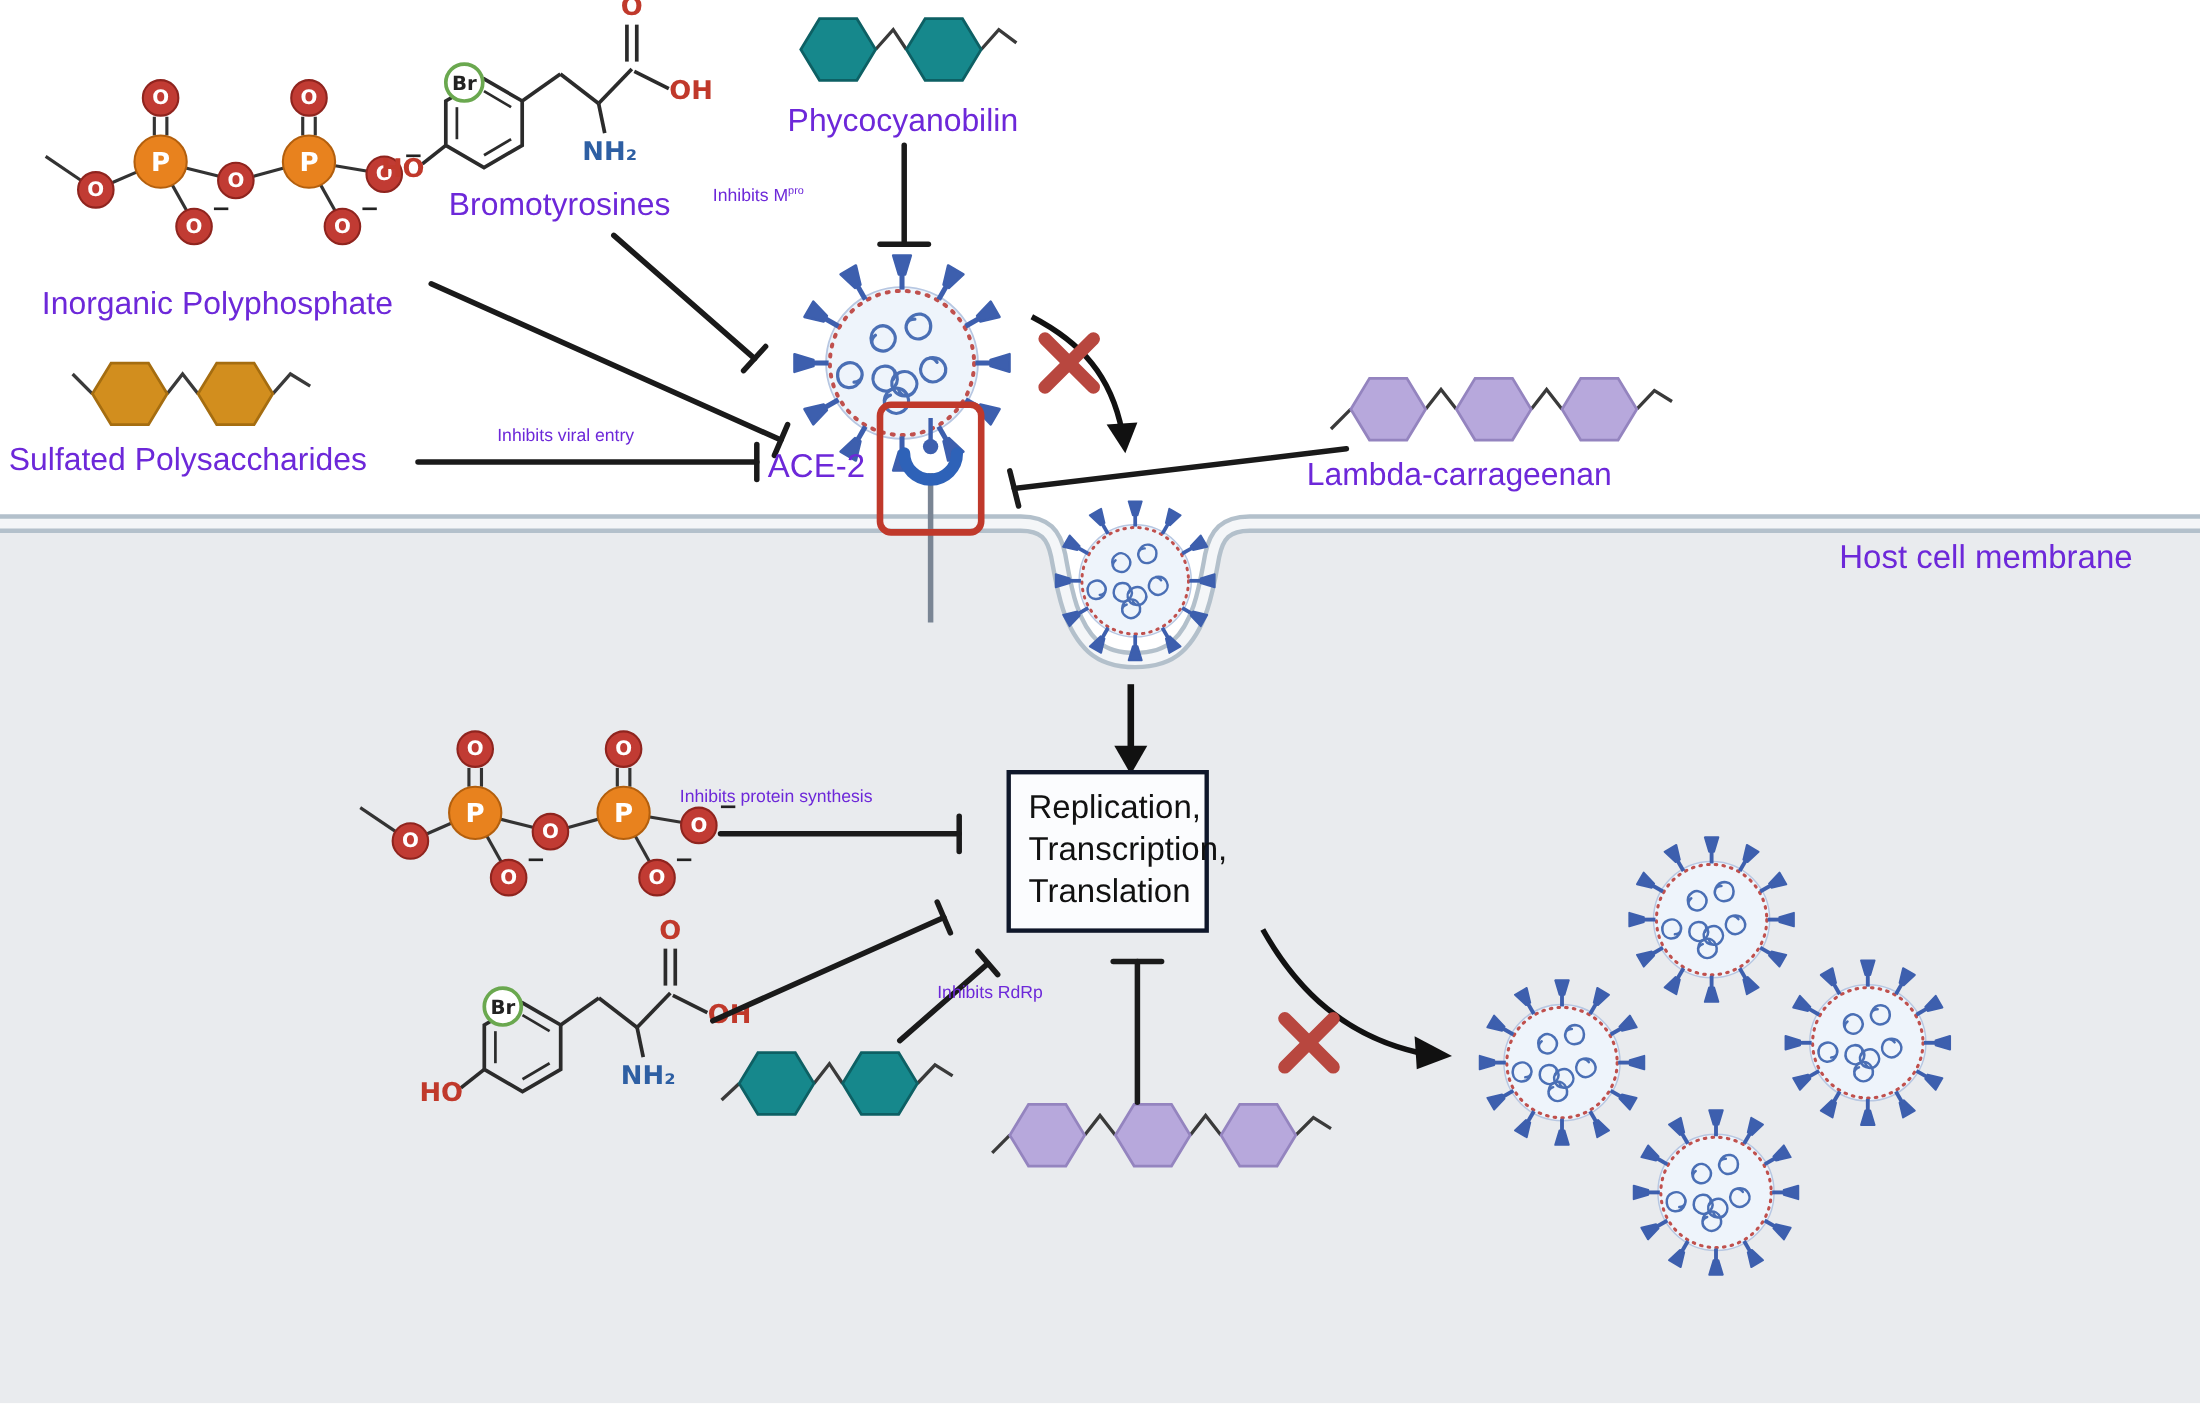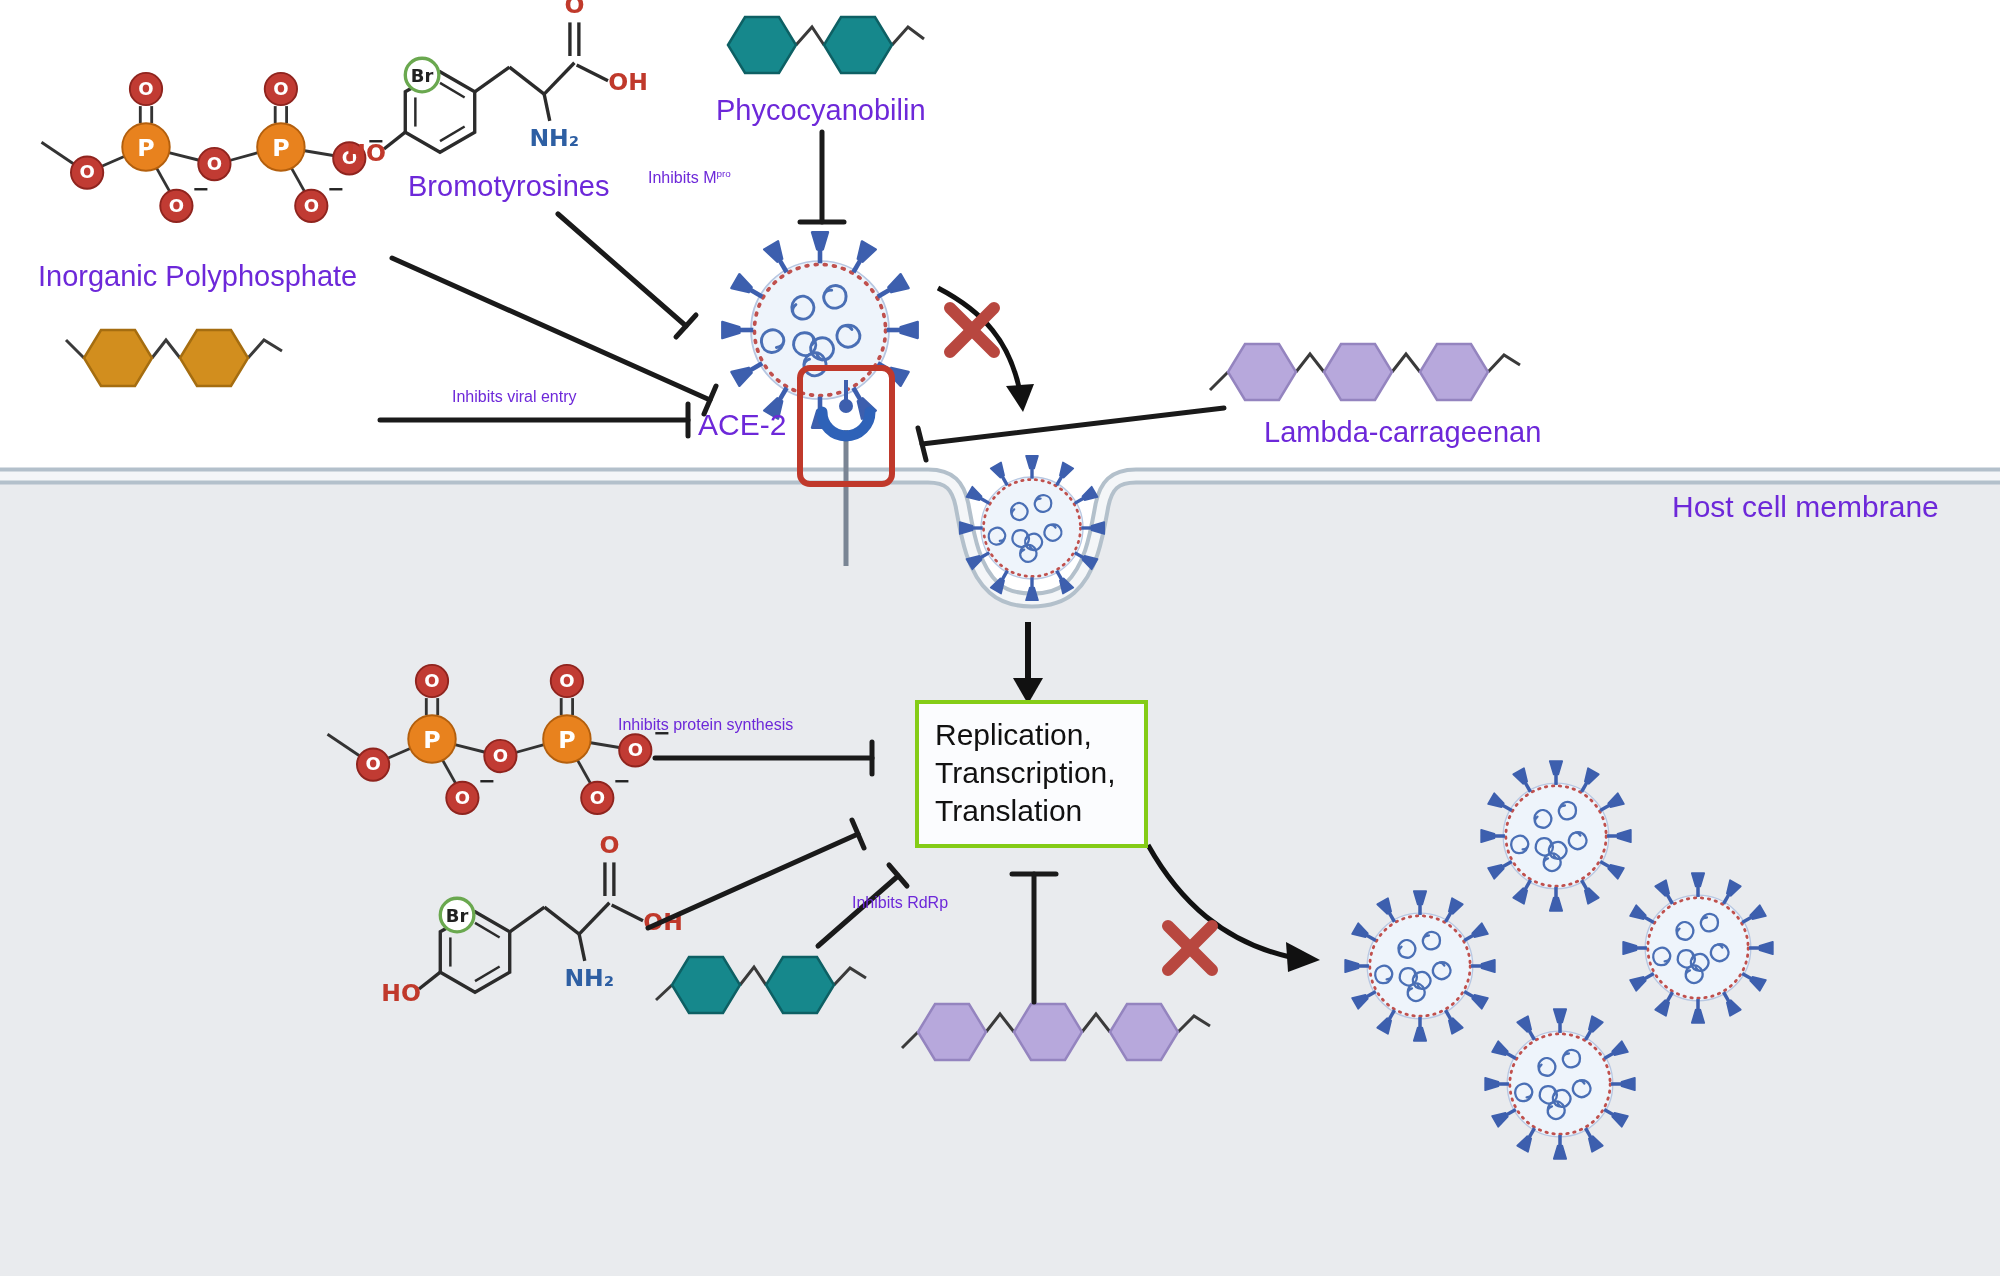--- a/index.html
+++ b/index.html
@@ -5,22 +5,22 @@
   * { margin:0; padding:0; box-sizing:border-box; }
   html,body { background:#ffffff; font-family:"Liberation Sans", sans-serif; }
   .stage { position:relative; width:2000px; height:1276px; background:#ffffff; overflow:hidden; }
   .stage > svg { position:absolute; left:0; top:0; }
   .lbl { position:absolute; color:#6d28d9; white-space:nowrap; }
   .lbl-lg { font-size:29px; }
   .lbl-xl { font-size:30px; }
   .lbl-sm { font-size:16px; }
   .lbl sup { font-size:0.62em; }
   .process-box {
-    position:absolute; left:915px; top:700px; width:233px; height:148px;
-    background:#fbfcfe; border:4px solid #84cc16;
+    position:absolute; left:915px; top:700px; width:184px; height:148px;
+    background:#fbfcfe; border:4px solid #0f172a;
     padding:12px 0 0 16px; font-size:30px; line-height:38px; color:#111;
   }
   .process-box span { display:block; }
   text { font-family:"DejaVu Sans", sans-serif; }
   .atom-o  { fill:#ffffff; font-size:19px; font-weight:bold; text-anchor:middle; }
   .atom-p  { fill:#ffffff; font-size:25px; font-weight:bold; text-anchor:middle; }
   .minus   { fill:#222222; font-size:22px; font-weight:bold; text-anchor:middle; }
   .atom-red  { fill:#c0392b; font-size:21px; font-weight:bold; text-anchor:middle; }
   .atom-blue { fill:#2e5fa3; font-size:21px; font-weight:bold; text-anchor:middle; }
   .atom-br   { fill:#222222; font-size:16px; font-weight:bold; text-anchor:middle; }
@@ -258,21 +258,22 @@
     <line x1="846" y1="380" x2="846" y2="402" stroke="#3d5fae" stroke-width="4"></line>
     <circle cx="846" cy="406" r="7" fill="#3d5fae"></circle>
     <path d="M 822 412 A 24 24 0 0 0 870 412" fill="none" stroke="#2e62b8" stroke-width="11" stroke-linecap="round"></path>
   </g>
   <rect x="800" y="368" width="92" height="116" rx="10" fill="none" stroke="#c0392b" stroke-width="6"></rect>
 </svg>
 
 <div class="lbl lbl-lg" style="left:38px; top:228px;margin-top:32px;">Inorganic Polyphosphate</div>
 <div class="lbl lbl-lg" style="left:408px; top:158px;margin-top:12px;">Bromotyrosines</div>
 <div class="lbl lbl-lg" style="left:716px; top:94px;">Phycocyanobilin</div>
-<div class="lbl lbl-lg" style="left:1264px; top:416px;">Lambda-carrageenan</div>
+<div class="lbl lbl-lg" style="left:8px; top:402px;">Sulfated Polysaccharides</div>
+<div class="lbl lbl-lg" style="left:1188px; top:416px;">Lambda-carrageenan</div>
 <div class="lbl lbl-xl" style="left:698px; top:408px;">ACE-2</div>
 <div class="lbl lbl-xl" style="left:1672px; top:490px;text-align:right;">Host cell membrane</div>
 
 <div class="lbl lbl-sm" style="left:648px; top:168px;"><span>Inhibits M</span><sup>pro</sup></div>
 <div class="lbl lbl-sm" style="left:452px; top:388px;">Inhibits viral entry</div>
 <div class="lbl lbl-sm" style="left:618px; top:716px;">Inhibits protein synthesis</div>
 <div class="lbl lbl-sm" style="left:852px; top:894px;">Inhibits RdRp</div>
 
 <div class="process-box">
   <span>Replication,</span>

